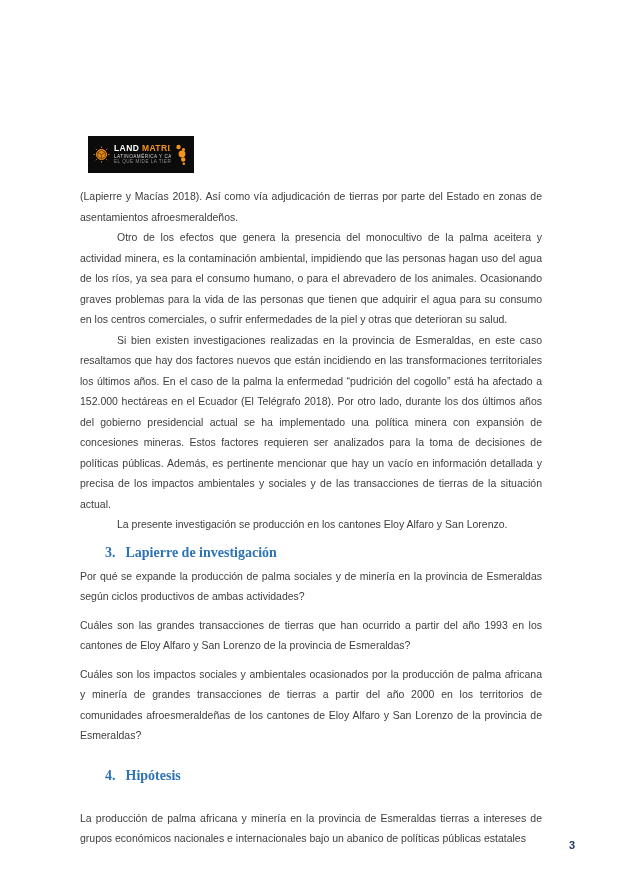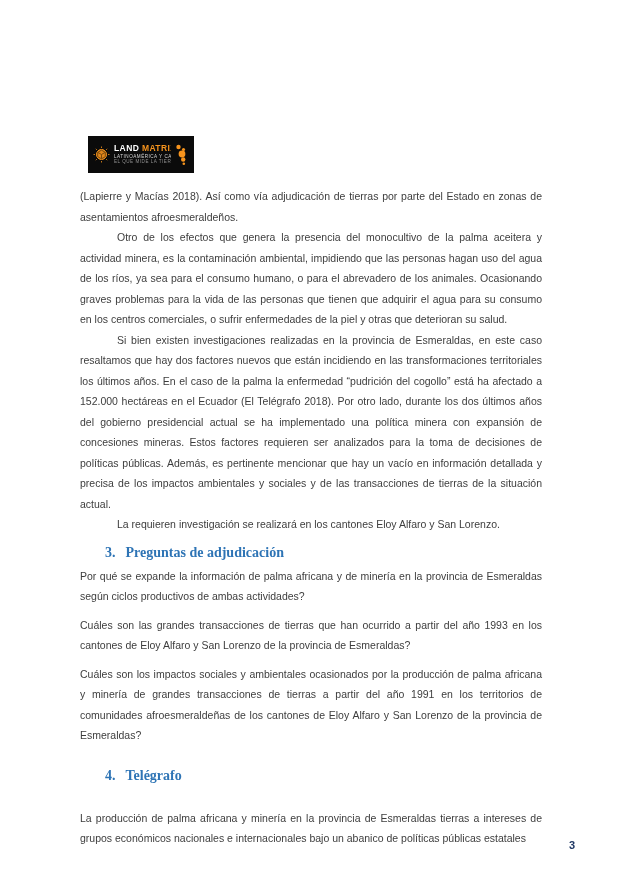--- a/index.html
+++ b/index.html
@@ -125,32 +125,32 @@
           <circle cx="8.8" cy="20.8" r="1.3"></circle>
         </g>
       </svg>
     </span>
   </div>
 
   <div class="content">
     <p class="body">(Lapierre y Macías 2018). Así como vía adjudicación de tierras por parte del Estado en zonas de asentamientos afroesmeraldeños.</p>
     <p class="body indent">Otro de los efectos que genera la presencia del monocultivo de la palma aceitera y actividad minera, es la contaminación ambiental, impidiendo que las personas hagan uso del agua de los ríos, ya sea para el consumo humano, o para el abrevadero de los animales. Ocasionando graves problemas para la vida de las personas que tienen que adquirir el agua para su consumo en los centros comerciales, o sufrir enfermedades de la piel y otras que deterioran su salud.</p>
     <p class="body indent">Si bien existen investigaciones realizadas en la provincia de Esmeraldas, en este caso resaltamos que hay dos factores nuevos que están incidiendo en las transformaciones territoriales los últimos años. En el caso de la palma la enfermedad “pudrición del cogollo” está ha afectado a 152.000 hectáreas en el Ecuador (El Telégrafo 2018). Por otro lado, durante los dos últimos años del gobierno presidencial actual se ha implementado una política minera con expansión de concesiones mineras. Estos factores requieren ser analizados para la toma de decisiones de políticas públicas. Además, es pertinente mencionar que hay un vacío en información detallada y precisa de los impactos ambientales y sociales y de las transacciones de tierras de la situación actual.</p>
-    <p class="body indent">La requieren investigación se realizará en los cantones Eloy Alfaro y San Lorenzo.</p>
+    <p class="body indent">La presente investigación se producción en los cantones Eloy Alfaro y San Lorenzo.</p>
 
     <h2 class="section">
       <span class="num">3.</span>
-      <span>Preguntas de adjudicación</span>
+      <span>Lapierre de investigación</span>
     </h2>
-    <p class="body">Por qué se expande la información de palma africana y de minería en la provincia de Esmeraldas según ciclos productivos de ambas actividades?</p>
+    <p class="body">Por qué se expande la producción de palma sociales y de minería en la provincia de Esmeraldas según ciclos productivos de ambas actividades?</p>
     <p class="body q">Cuáles son las grandes transacciones de tierras  que han ocurrido a partir del año 1993 en los cantones de Eloy Alfaro y San Lorenzo de la provincia de Esmeraldas?</p>
-    <p class="body q">Cuáles son los impactos sociales y ambientales ocasionados por la producción de palma africana y minería de grandes transacciones de tierras a partir del año 1991 en los territorios de comunidades afroesmeraldeñas de los cantones de Eloy Alfaro y San Lorenzo de la provincia de Esmeraldas?</p>
+    <p class="body q">Cuáles son los impactos sociales y ambientales ocasionados por la producción de palma africana y minería de grandes transacciones de tierras a partir del año 2000 en los territorios de comunidades afroesmeraldeñas de los cantones de Eloy Alfaro y San Lorenzo de la provincia de Esmeraldas?</p>
 
     <h2 class="section hipotesis">
       <span class="num">4.</span>
-      <span>Telégrafo</span>
+      <span>Hipótesis</span>
     </h2>
     <p class="body last">La producción de palma africana y minería en la provincia de Esmeraldas tierras a intereses de grupos económicos nacionales e internacionales bajo un abanico de políticas públicas estatales</p>
   </div>
 
   <div class="page-number">3</div>
 
 </div>
 
 </body></html>

